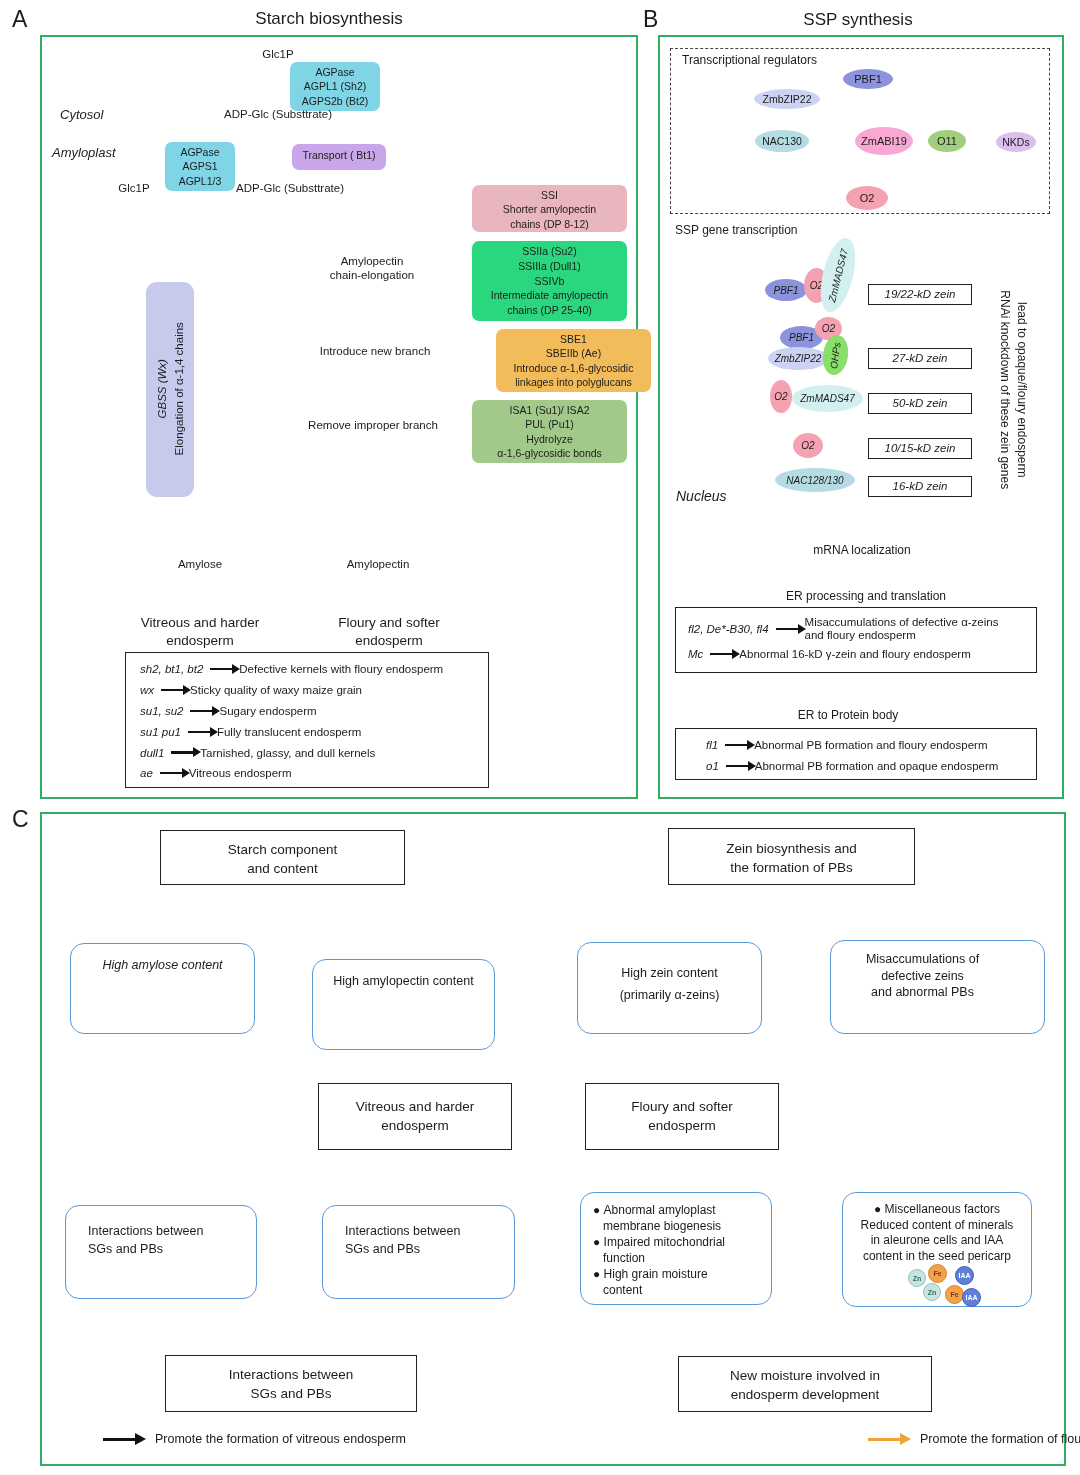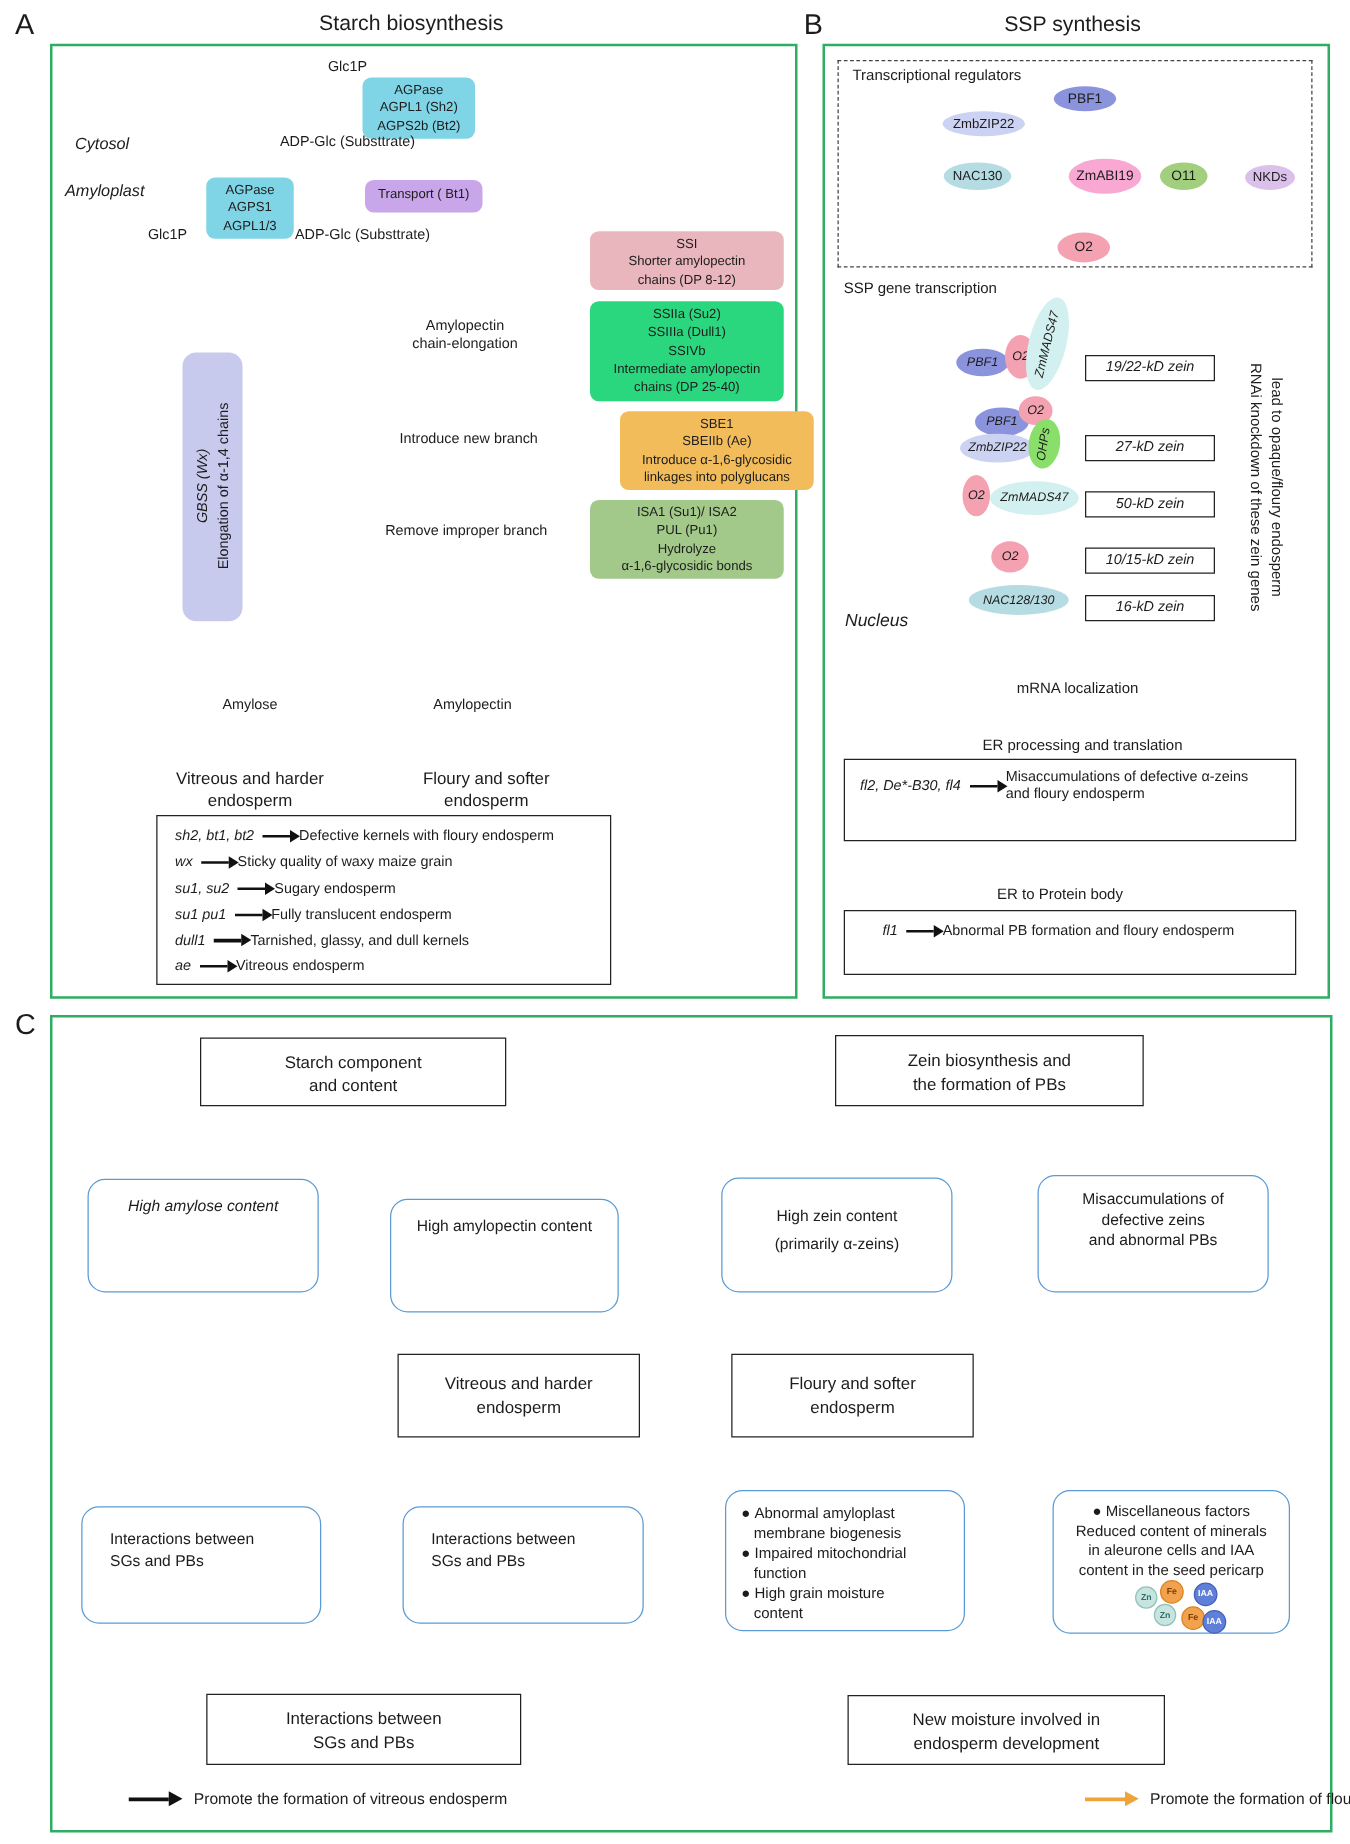--- a/index.html
+++ b/index.html
@@ -391,31 +391,41 @@
   <div class="t" style="left:792px;top:544px;width:140px;font-size:12px;">mRNA localization</div>
   <div class="t" style="left:771px;top:590px;width:190px;font-size:12px;">ER processing and translation</div>
 
   <div class="blk" style="left:675px;top:607px;width:360px;height:64px;border-width:1.4px;">
     <div style="padding:7px 0 0 12px;">
       <div class="mrow" style="height:28px;">
         <span class="gene">fl2, De*-B30, fl4</span>
           <span class="marr"></span>
         <span class="tl" style="font-size:11.5px;line-height:13.5px;"><span>Misaccumulations of defective α-zeins</span><br><span>and floury endosperm</span></span>
       </div>
+      <div class="mrow" style="height:22px;">
+        <span class="gene">Mc</span>
+          <span class="marr"></span>
+        <span>Abnormal 16-kD γ-zein and floury endosperm</span>
+      </div>
     </div>
   </div>
 
   <div class="t" style="left:778px;top:709px;width:140px;font-size:12px;">ER to Protein body</div>
   <div class="blk" style="left:675px;top:728px;width:360px;height:50px;border-width:1.4px;">
     <div style="padding:6px 0 0 30px;">
       <div class="mrow">
           <span class="gene">fl1</span>
           <span class="marr"></span>
           <span>Abnormal PB formation and floury endosperm</span>
         </div>
+      <div class="mrow">
+          <span class="gene">o1</span>
+          <span class="marr"></span>
+          <span>Abnormal PB formation and opaque endosperm</span>
+        </div>
     </div>
   </div>
 
   <div class="blk" style="left:160px;top:830px;width:245px;height:55px;font-size:13.5px;line-height:19px;padding-top:9px;box-sizing:border-box;">
     <div>Starch component</div>
       <div>and content</div>
   </div>
   <div class="blk" style="left:668px;top:828px;width:247px;height:57px;font-size:13.5px;line-height:19px;padding-top:10px;box-sizing:border-box;">
     <div>Zein biosynthesis and</div>
       <div>the formation of PBs</div>
@@ -424,21 +434,21 @@
   <div class="rnd" style="left:70px;top:943px;width:183px;height:89px;">
     <div class="t" style="left:0;top:15px;width:183px;font-size:12.5px;font-style:italic;">High amylose content</div>
   </div>
   <div class="rnd" style="left:312px;top:943px;width:181px;height:89px;margin-top:16px;">
     <div class="t" style="left:0;top:15px;width:181px;font-size:12.5px;">High amylopectin content</div>
   </div>
   <div class="rnd" style="left:577px;top:942px;width:183px;height:90px;">
     <div class="t" style="left:0;top:24px;width:183px;font-size:12.5px;">High zein content</div>
     <div class="t" style="left:0;top:46px;width:183px;font-size:12.5px;">(primarily α-zeins)</div>
   </div>
-  <div class="rnd" style="left:830px;top:940px;width:183px;height:92px;">
+  <div class="rnd" style="left:830px;top:940px;width:183px;height:92px;padding-left:30px;">
     <div class="t" style="left:0;top:10px;width:183px;font-size:12.5px;line-height:16.5px;">
       <div>Misaccumulations of</div>
         <div>defective zeins</div>
         <div>and abnormal PBs</div>
     </div>
   </div>
 
   <div class="blk" style="left:318px;top:1083px;width:194px;height:67px;font-size:13.5px;line-height:19px;padding-top:13px;box-sizing:border-box;">
     <div>Vitreous and harder</div>
       <div>endosperm</div>

